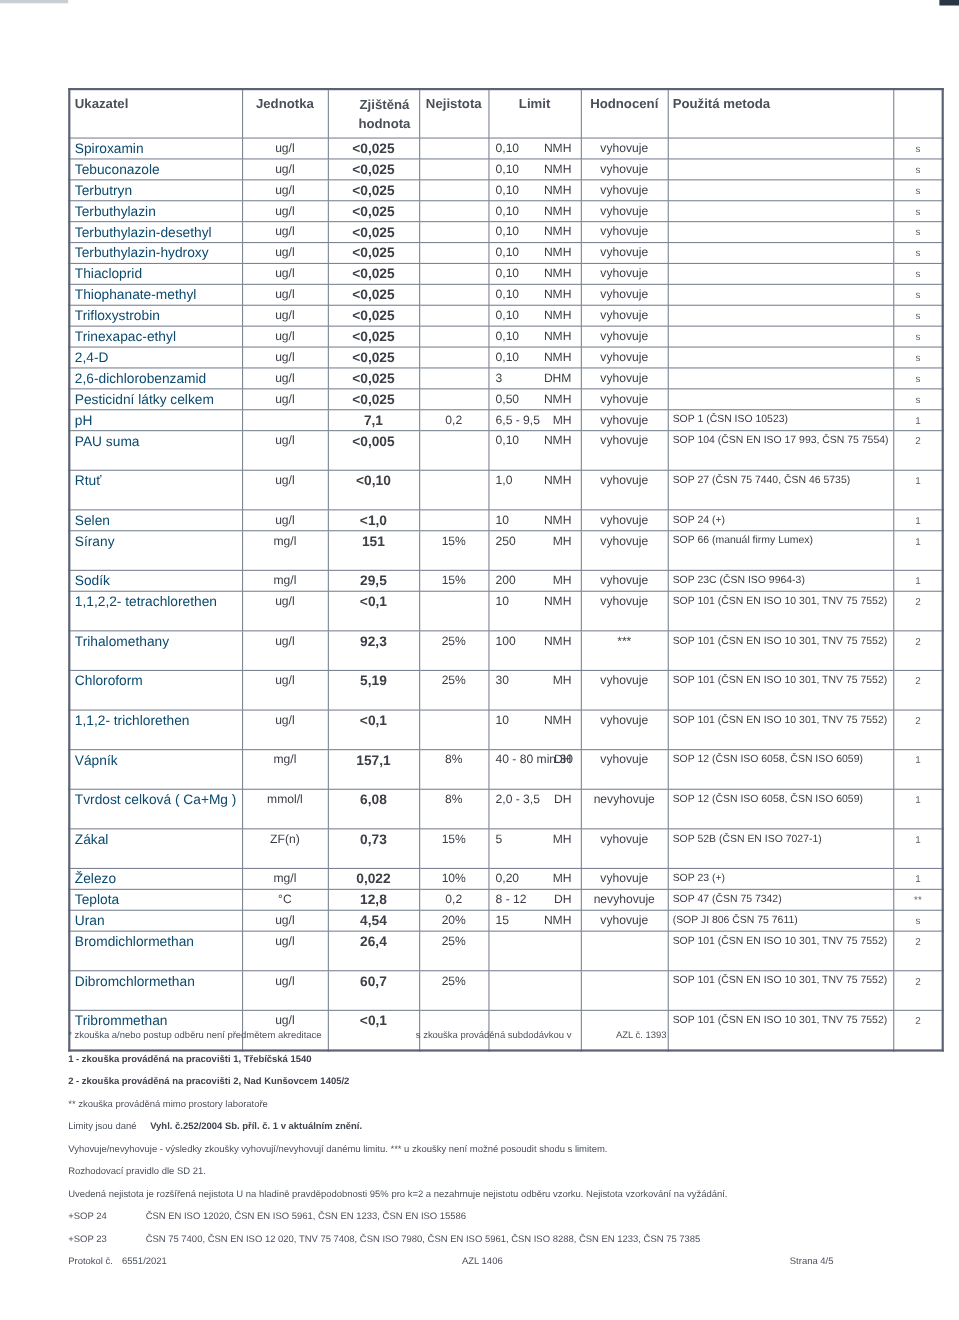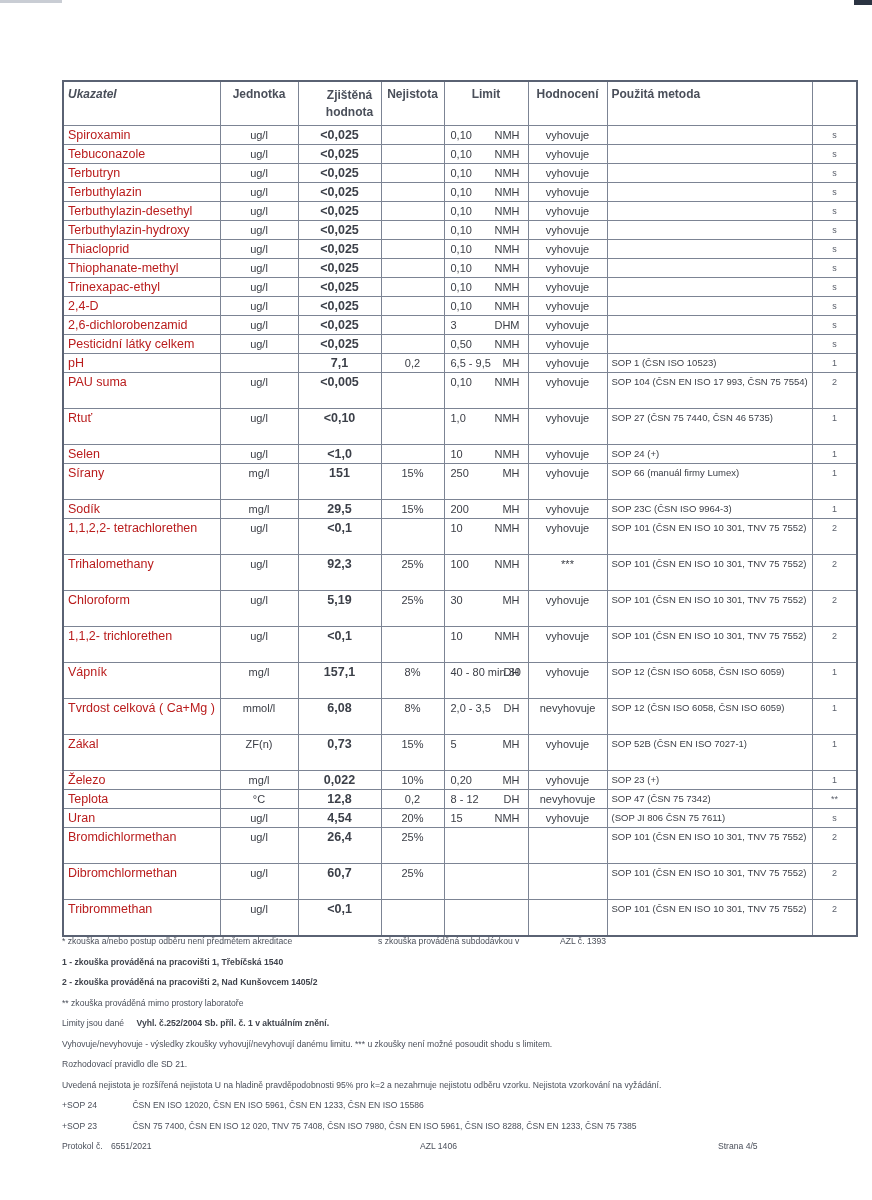--- a/index.html
+++ b/index.html
@@ -6,25 +6,25 @@
   body { width: 872px; height: 1200px; position: relative; overflow: hidden;
          font-family: "Liberation Sans", sans-serif; color: #3a3d45; }
   .topmark-left { position: absolute; left: 0; top: 0; width: 62px; height: 3px; background: #c9cdd4; }
   .topmark-right { position: absolute; right: 0; top: 0; width: 18px; height: 5px; background: #2b3442; }
 
   table.results { position: absolute; left: 62px; top: 80px; border-collapse: collapse;
                   border: 2px solid #5a6273; table-layout: fixed; }
   table.results th, table.results td { border: 1px solid #7c8494; padding: 0 4px; vertical-align: top;
                   overflow: hidden; white-space: nowrap; }
   table.results th { font-weight: bold; font-size: 12px; color: #4a4f5a; height: 38px; padding-top: 5px; }
-  th.c-name { text-align: left; padding-left: 8px; font-size: 13px; font-style: italic; }
+  th.c-name { text-align: left; padding-left: 8px; font-size: 13px; }
   th.c-val { font-size: 13px; line-height: 17px; padding-top: 2px; text-align: center; }
   th.c-method { text-align: left; padding-left: 14px; }
   td { font-size: 12px; line-height: 18px; }
-  td.c-name { font-size: 12.5px; color: #b91c1c; }
+  td.c-name { font-size: 12.5px; color: #0c4a6e; }
   td.c-unit { text-align: center; font-size: 11px; }
   td.c-val { text-align: center; font-weight: bold; font-size: 12.5px; color: #3b3f48; }
   td.c-unc { text-align: center; font-size: 11px; }
   td.c-limit { font-size: 11px; position: relative; }
   td.c-limit .lv { position: absolute; left: 6px; top: 0; }
   td.c-limit .lu { position: absolute; right: 8px; top: 0; }
   td.c-eval { text-align: center; font-size: 11px; }
   td.c-method { font-size: 9.5px; white-space: normal; line-height: 18px; padding-left: 6px; }
   td.c-site { text-align: center; font-size: 9px; color: #5c616c; }
   tr.single td { height: 17px; }
@@ -169,20 +169,33 @@
         <td class="c-unc"></td>
         <td class="c-limit">
           <span class="lv">0,10</span>
           <span class="lu">NMH</span>
         </td>
         <td class="c-eval">vyhovuje</td>
         <td class="c-method"></td>
         <td class="c-site">s</td>
       </tr>
       <tr class="single">
+        <td class="c-name">Trifloxystrobin</td>
+        <td class="c-unit">ug/l</td>
+        <td class="c-val">&lt;0,025</td>
+        <td class="c-unc"></td>
+        <td class="c-limit">
+          <span class="lv">0,10</span>
+          <span class="lu">NMH</span>
+        </td>
+        <td class="c-eval">vyhovuje</td>
+        <td class="c-method"></td>
+        <td class="c-site">s</td>
+      </tr>
+      <tr class="single">
         <td class="c-name">Trinexapac-ethyl</td>
         <td class="c-unit">ug/l</td>
         <td class="c-val">&lt;0,025</td>
         <td class="c-unc"></td>
         <td class="c-limit">
           <span class="lv">0,10</span>
           <span class="lu">NMH</span>
         </td>
         <td class="c-eval">vyhovuje</td>
         <td class="c-method"></td>

